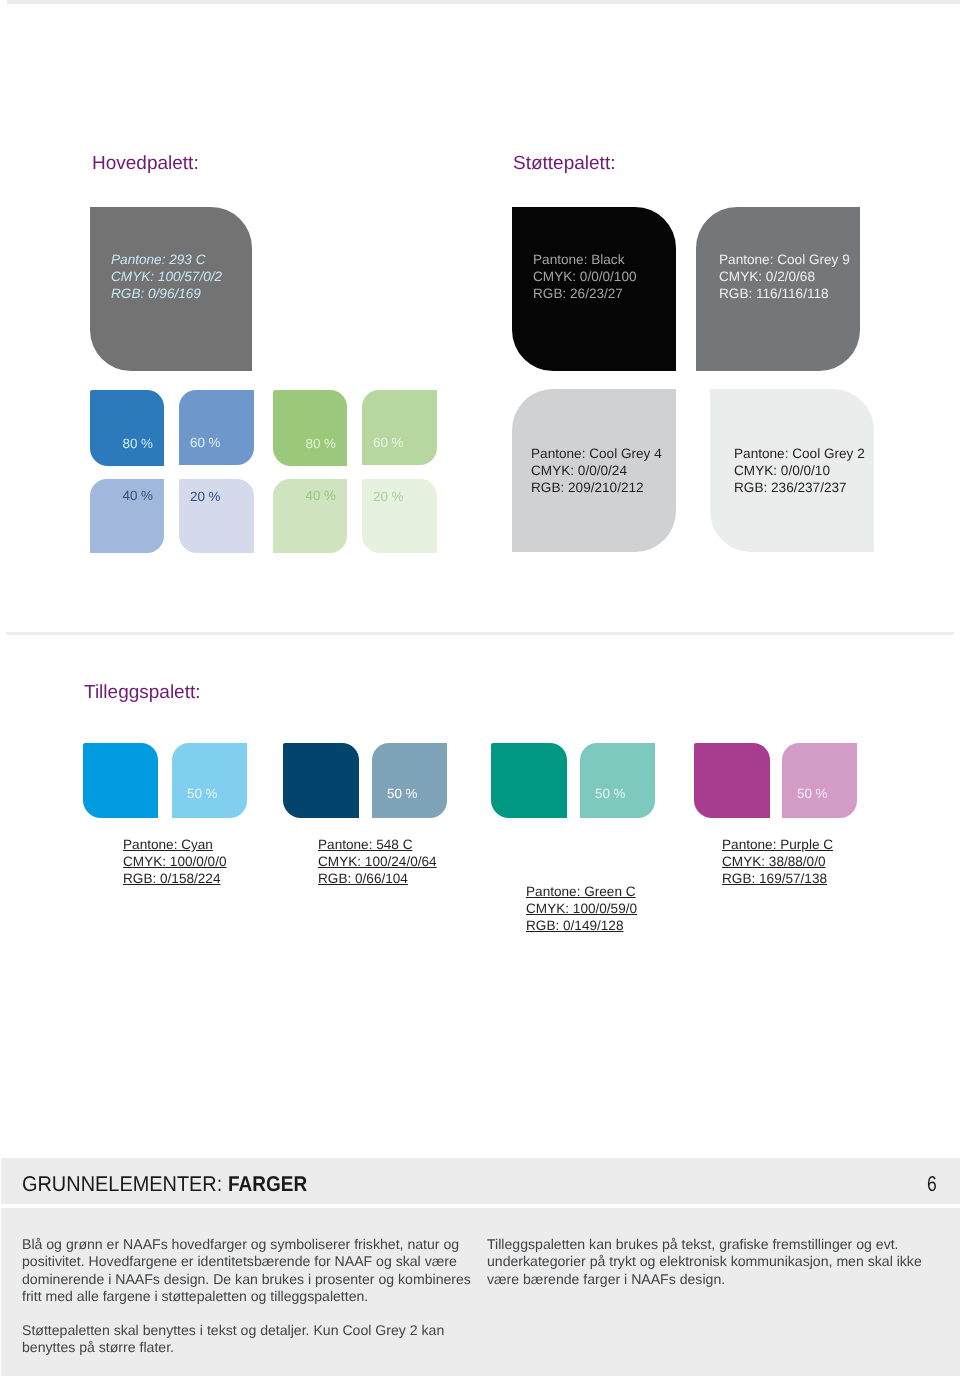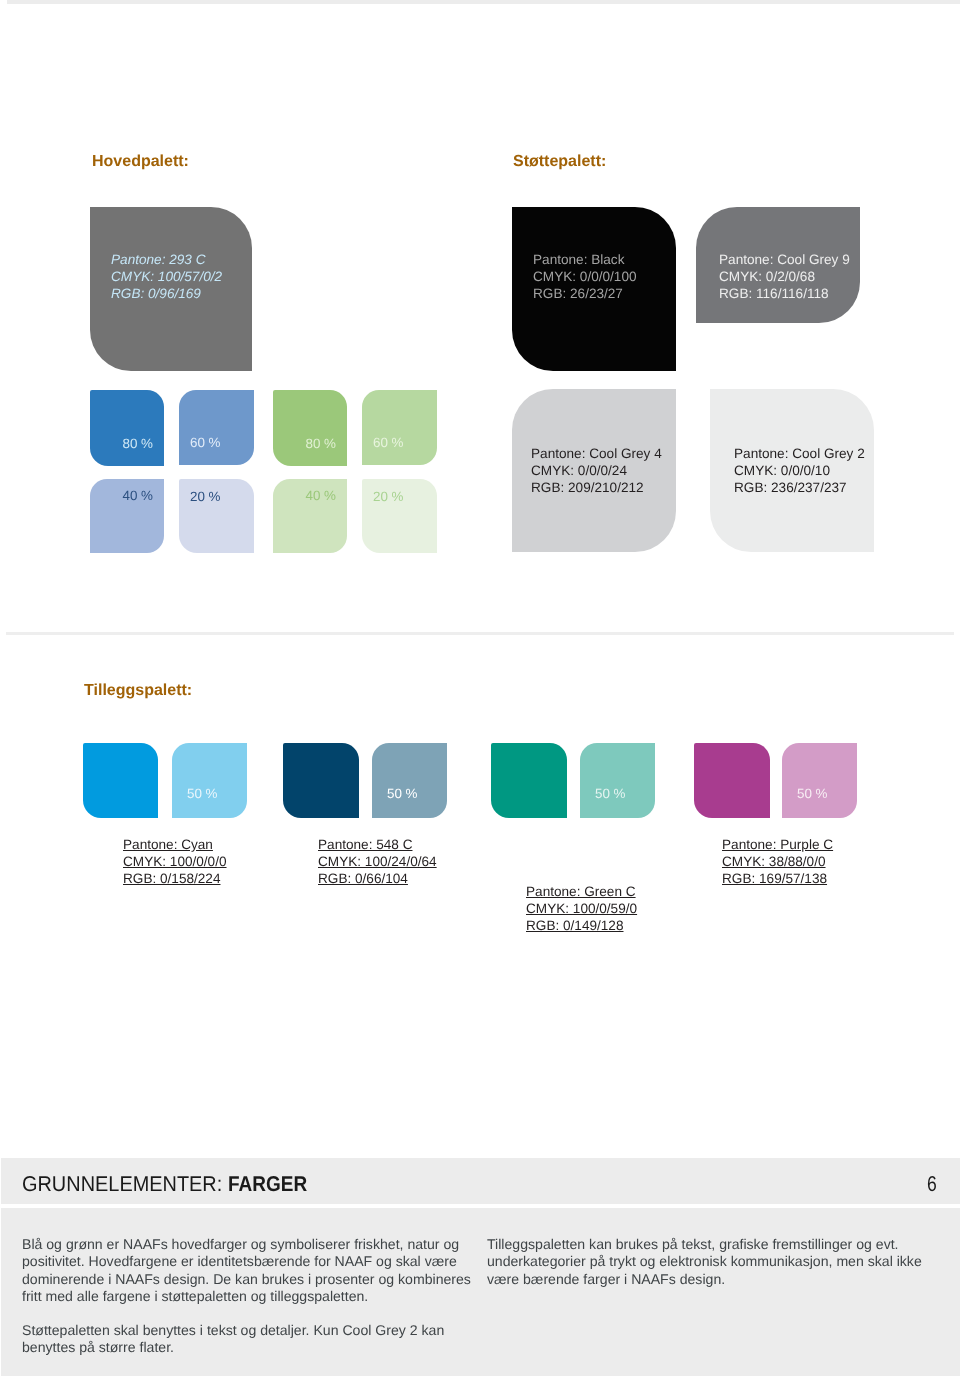--- a/index.html
+++ b/index.html
@@ -2,21 +2,21 @@
 <html><head>
 <meta charset="utf-8">
 <title>Fargepalett</title>
 <style>
   html,body{margin:0;padding:0;background:#ffffff;}
   body{width:960px;height:1383px;font-family:"Liberation Sans",sans-serif;-webkit-font-smoothing:antialiased;text-rendering:geometricPrecision;}
   *{-webkit-font-smoothing:antialiased;}
   .page{will-change:transform;}
   .page{position:relative;width:960px;height:1383px;overflow:hidden;background:#fff;}
   .topband{position:absolute;left:7px;top:0;width:953px;height:4px;background:#ececec;}
-  .section-label{position:absolute;font-size:16px;color:#a16207;letter-spacing:0;white-space:nowrap;line-height:1;font-weight:bold;}
+  .section-label{position:absolute;font-size:19px;color:#701a75;letter-spacing:0;white-space:nowrap;line-height:1;}
   .swatch{position:absolute;box-sizing:border-box;}
   .swatch .txt{position:absolute;font-size:13.6px;line-height:16.9px;white-space:pre;letter-spacing:0;}
   .tint{position:absolute;box-sizing:border-box;}
   .tint .tl{position:absolute;font-size:13.4px;white-space:nowrap;letter-spacing:0;line-height:1;}
   .divider{position:absolute;left:6px;width:948px;height:3px;background:#eeeeee;}
   .caption{position:absolute;font-size:13.6px;line-height:16.9px;color:#231f20;white-space:pre;letter-spacing:0;text-decoration:underline;}
   .band{position:absolute;background:#ececec;}
   .pgtitle{position:absolute;white-space:nowrap;line-height:1;}
   .pgtitle span, .pgtitle b{display:inline-block;font-size:21.4px;color:#1a1a1a;transform-origin:0 50%;vertical-align:top;}
   .pgtitle span{font-weight:400;transform:scaleX(0.931);}
@@ -38,21 +38,21 @@
     <div class="txt" style="left:21px;top:45px;color:#c5e6f7;">Pantone: 293 C
 CMYK: 100/57/0/2
 RGB: 0/96/169</div>
   </div>
 
   <div class="swatch" style="left:512px;top:207px;width:164px;height:164px;border-radius:0 41px 0 41px;background:#050505;">
     <div class="txt" style="left:21px;top:45px;color:#a3a3a3;">Pantone: Black
 CMYK: 0/0/0/100
 RGB: 26/23/27</div>
   </div>
-  <div class="swatch" style="left:696px;top:207px;width:164px;height:116px;border-radius:41px 0 41px 0;background:#757679;">
+  <div class="swatch" style="left:696px;top:207px;width:164px;height:164px;border-radius:41px 0 41px 0;background:#757679;">
     <div class="txt" style="left:23px;top:45px;color:#eeeeee;">Pantone: Cool Grey 9
 CMYK: 0/2/0/68
 RGB: 116/116/118</div>
   </div>
   <div class="swatch" style="left:512px;top:389px;width:164px;height:163px;border-radius:41px 0 41px 0;background:#d0d1d3;">
     <div class="txt" style="left:19px;top:57px;color:#231f20;">Pantone: Cool Grey 4
 CMYK: 0/0/0/24
 RGB: 209/210/212</div>
   </div>
   <div class="swatch" style="left:696px;top:389px;width:164px;height:163px;border-radius:0 41px 0 41px;background:#ebecec;margin-left:14px;">

